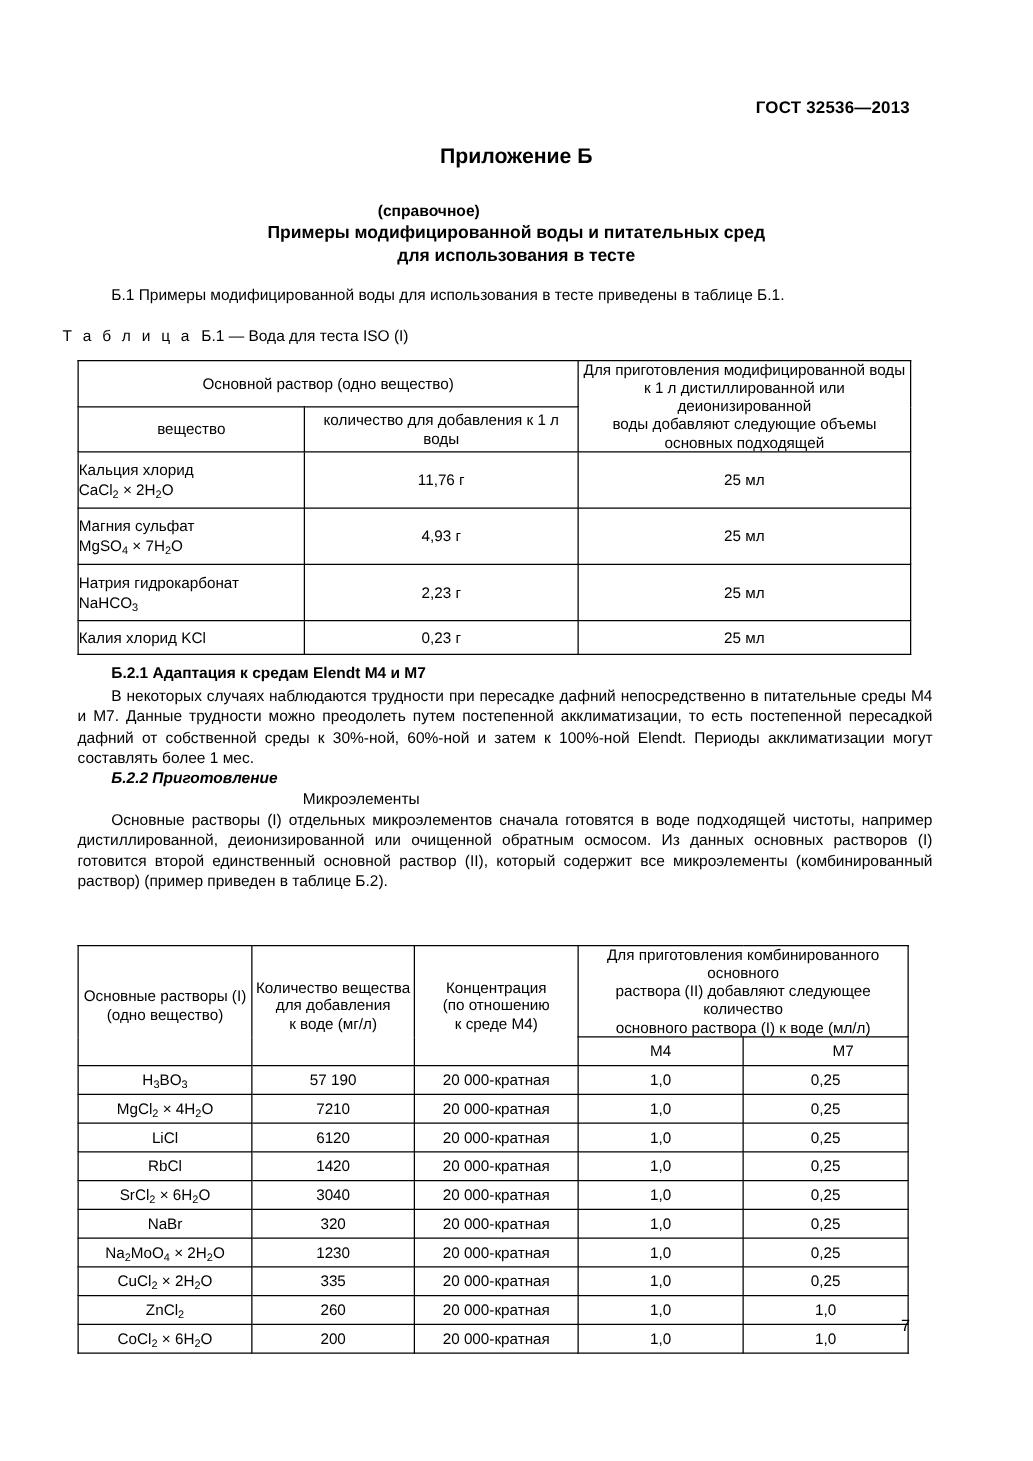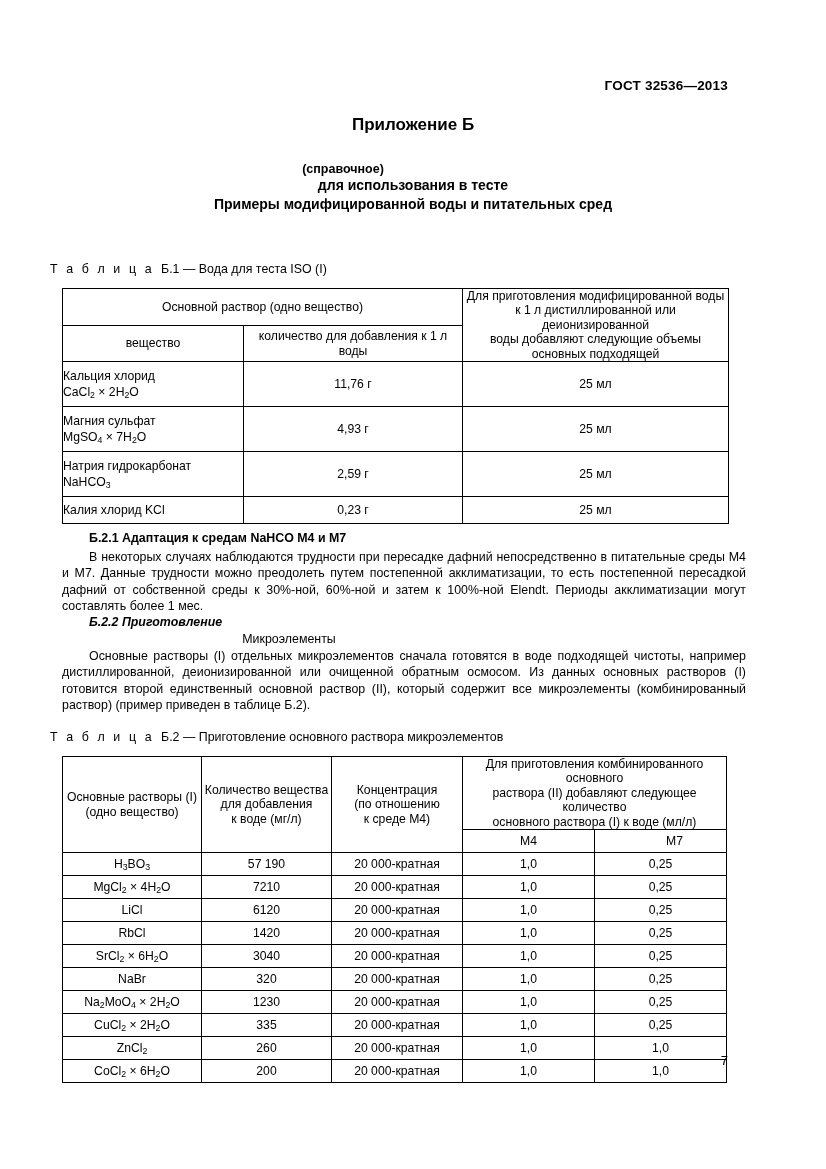--- a/index.html
+++ b/index.html
@@ -133,24 +133,25 @@
 <body>
 
 <div class="page">
 
   <div class="doc-header">ГОСТ 32536—2013</div>
 
   <div class="annex-title">Приложение Б</div>
   <div class="annex-sub">(справочное)</div>
 
   <div class="main-title">
+    <div>Примеры модифицированной воды и питательных сред</div>
     <div>для использования в тесте</div>
-    <div>Примеры модифицированной воды и питательных сред</div>
   </div>
 
+  <div class="para lead" style="left:62px; top:228px; width:666px;">Б.1 Примеры модифицированной воды для использования в тесте приведены в таблице Б.1.</div>
 
   <div class="tbl-caption" style="left:50px; top:261px;">
     <span class="sp">Т а б л и ц а</span><span>&nbsp; </span><span>Б.1 — Вода для теста ISO (I)</span>
   </div>
 
   <table class="grid" id="table-b1">
     <colgroup>
       <col style="width:181px">
       <col style="width:219px">
       <col style="width:266px">
@@ -185,42 +186,39 @@
             <div>MgSO<sub>4</sub> × 7H<sub>2</sub>O</div>
           </td>
           <td class="cell-c">4,93 г</td>
           <td class="cell-c">25 мл</td>
         </tr>
         <tr>
           <td class="cell-l" style="height: 44px;">
             <div>Натрия гидрокарбонат</div>
             <div>NaHCO<sub>3</sub></div>
           </td>
-          <td class="cell-c">2,59 г</td>
+          <td class="cell-c">2,23 г</td>
           <td class="cell-c">25 мл</td>
         </tr>
         <tr>
           <td class="cell-l" style="height: 26px;">
             <div>Калия хлорид KCl</div>
           </td>
           <td class="cell-c">0,23 г</td>
           <td class="cell-c">25 мл</td>
         </tr>
       </tbody>
   </table>
 
-  <div class="heading" style="left:89px; top:530px;">Б.2.1 Адаптация к средам NaHCO M4 и M7</div>
+  <div class="heading" style="left:89px; top:530px;">Б.2.1 Адаптация к средам Elendt M4 и M7</div>
   <div class="para lead" style="left:62px; top:549px; width:684px;">В некоторых случаях наблюдаются трудности при пересадке дафний непосредственно в питательные среды M4 и M7. Данные трудности можно преодолеть путем постепенной акклиматизации, то есть постепенной пересадкой дафний от собственной среды к 30%-ной, 60%-ной и затем к 100%-ной Elendt. Периоды акклиматизации могут составлять более 1 мес.</div>
   <div class="heading" style="left:89px; top:614px;font-style:italic;">Б.2.2 Приготовление</div>
   <div class="para" style="left:89px; top:631px; width:400px; text-align:center;">Микроэлементы</div>
   <div class="para lead" style="left:62px; top:648px; width:684px;">Основные растворы (I) отдельных микроэлементов сначала готовятся в воде подходящей чистоты, например дистиллированной, деионизированной или очищенной обратным осмосом. Из данных основных растворов (I) готовится второй единственный основной раствор (II), который содержит все микроэлементы (комбинированный раствор) (пример приведен в таблице Б.2).</div>
 
-  <div class="tbl-caption" style="left:50px; top:729px;">
-    <span class="sp">Т а б л и ц а</span><span>&nbsp; </span><span>Б.2 — Приготовление основного раствора микроэлементов</span>
-  </div>
 
   <table class="grid" id="table-b2">
     <colgroup>
       <col style="width:139px">
       <col style="width:130px">
       <col style="width:131px">
       <col style="width:132px">
       <col style="width:132px">
     </colgroup>
     <thead>

